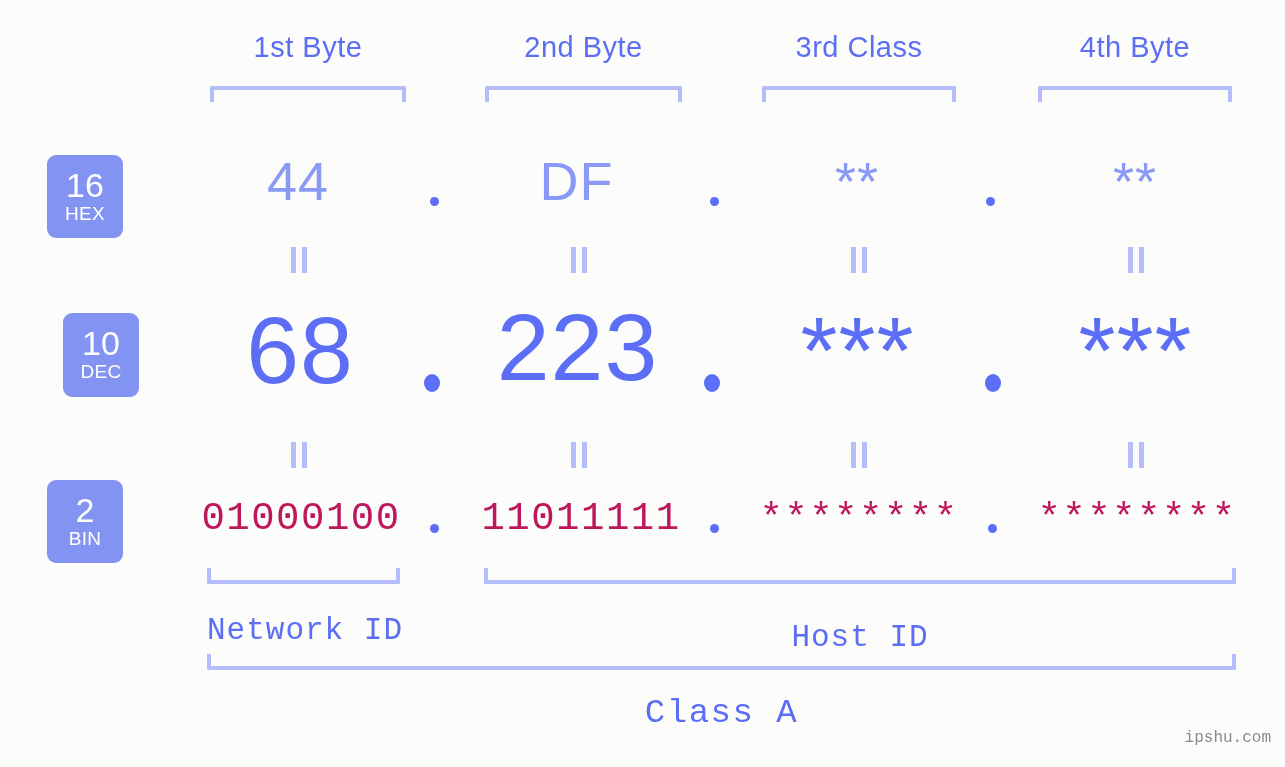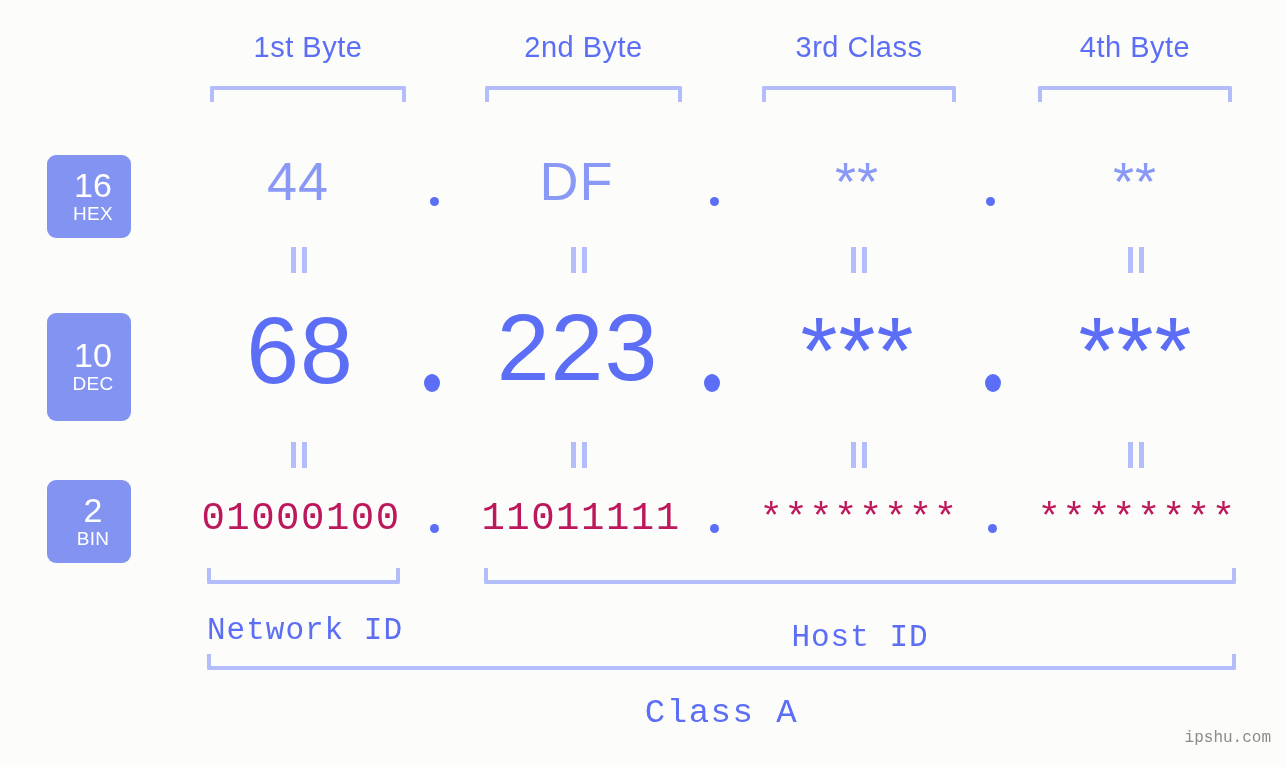--- a/index.html
+++ b/index.html
@@ -61,21 +61,20 @@
     width: 76px;
     background: #8293f2;
     border-radius: 9px;
     color: #ffffff;
     text-align: center;
     display: flex;
     flex-direction: column;
     align-items: center;
     justify-content: center;
     line-height: 1;
-    padding-left: 8px;
   }
   .badge .num {
     font-size: 34px;
     font-weight: 400;
     line-height: 1.0;
     letter-spacing: 0px;
   }
   .badge .nm {
     font-size: 19px;
     font-weight: 400;
@@ -208,21 +207,21 @@
     </div>
   <div class="eqmark" style="left:851px; top:247px;">
       <i></i>
       <i></i>
     </div>
   <div class="eqmark" style="left:1128px; top:247px;">
       <i></i>
       <i></i>
     </div>
 
-  <div class="badge" style="top:313px; height:108px;">
+  <div class="badge" style="top:313px; height:84px;margin-left:16px;">
     <span class="num">10</span>
     <span class="nm">DEC</span>
   </div>
 
   <div class="row-dec">
     <div class="val" style="left:195px; top:296px; width:210px;">68</div>
     <div class="dot big" style="left:424px; top:374px;"></div>
     <div class="val" style="left:470px; top:293px; width:215px;">223</div>
     <div class="dot big" style="left:704px; top:374px;"></div>
     <div class="val" style="left:750px; top:296px; width:215px;">***</div>

